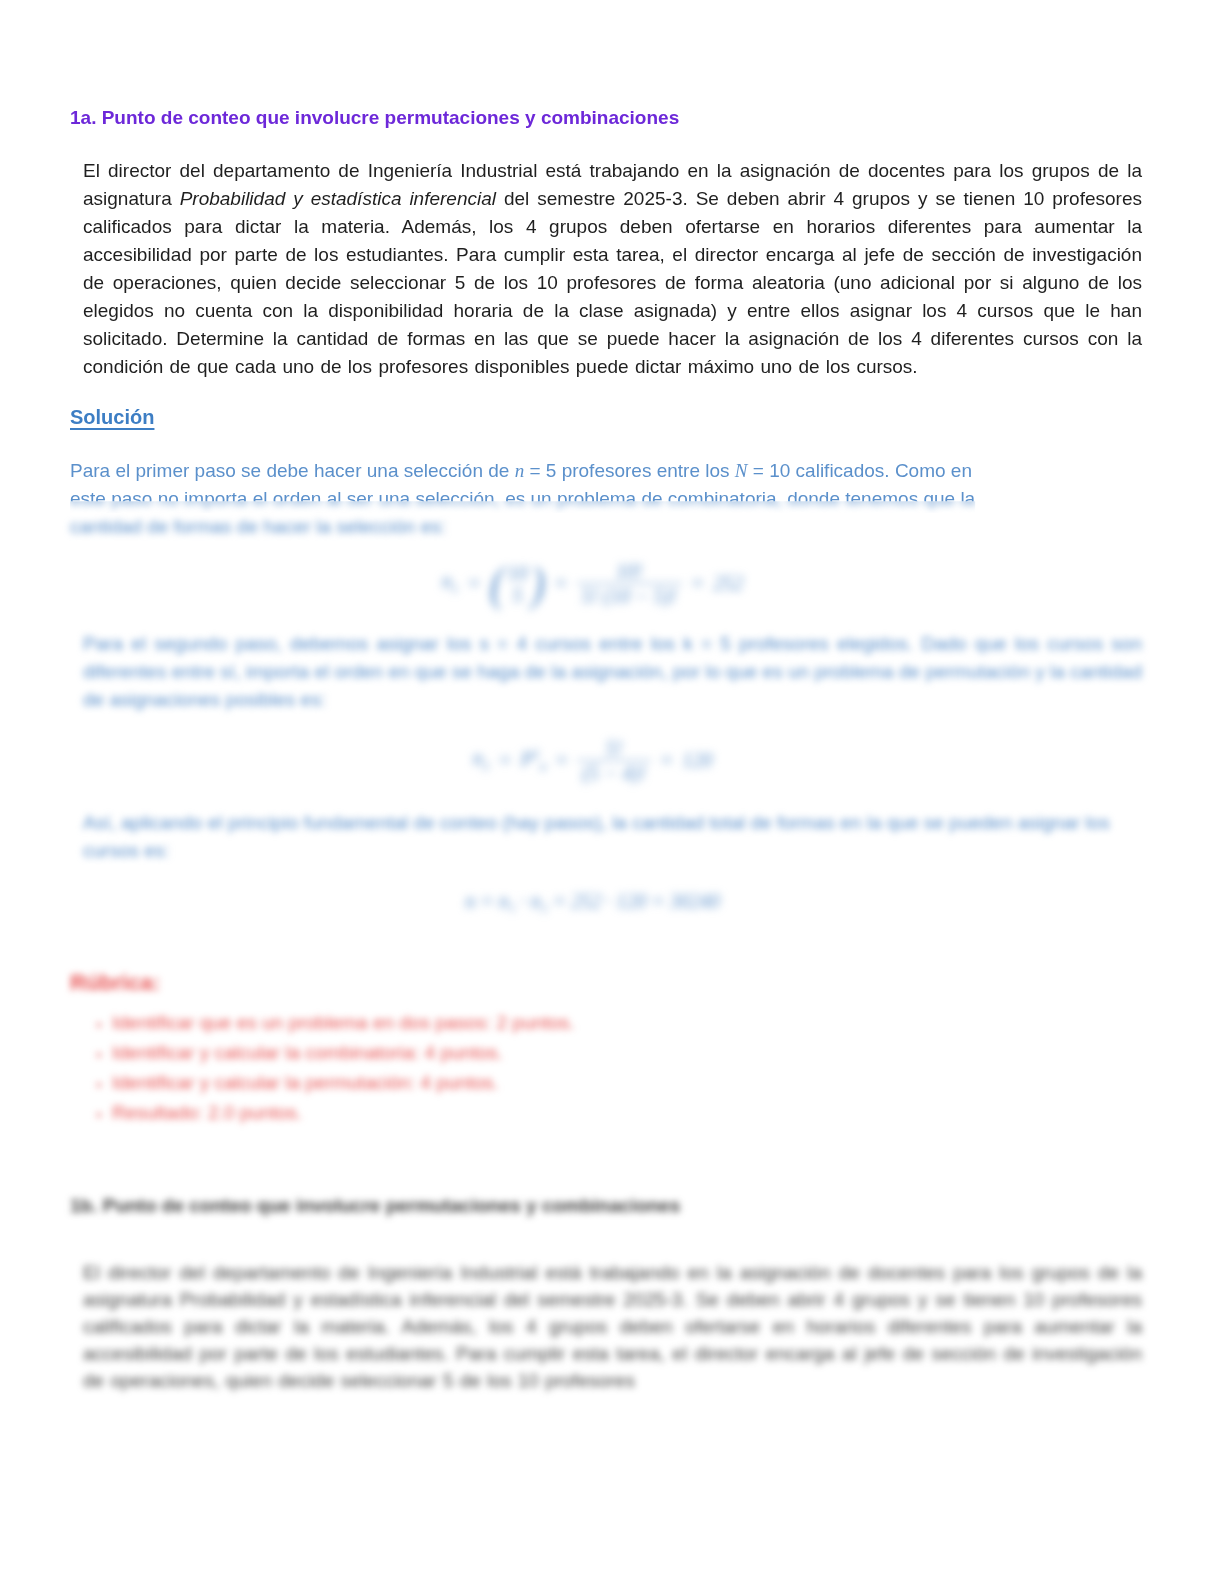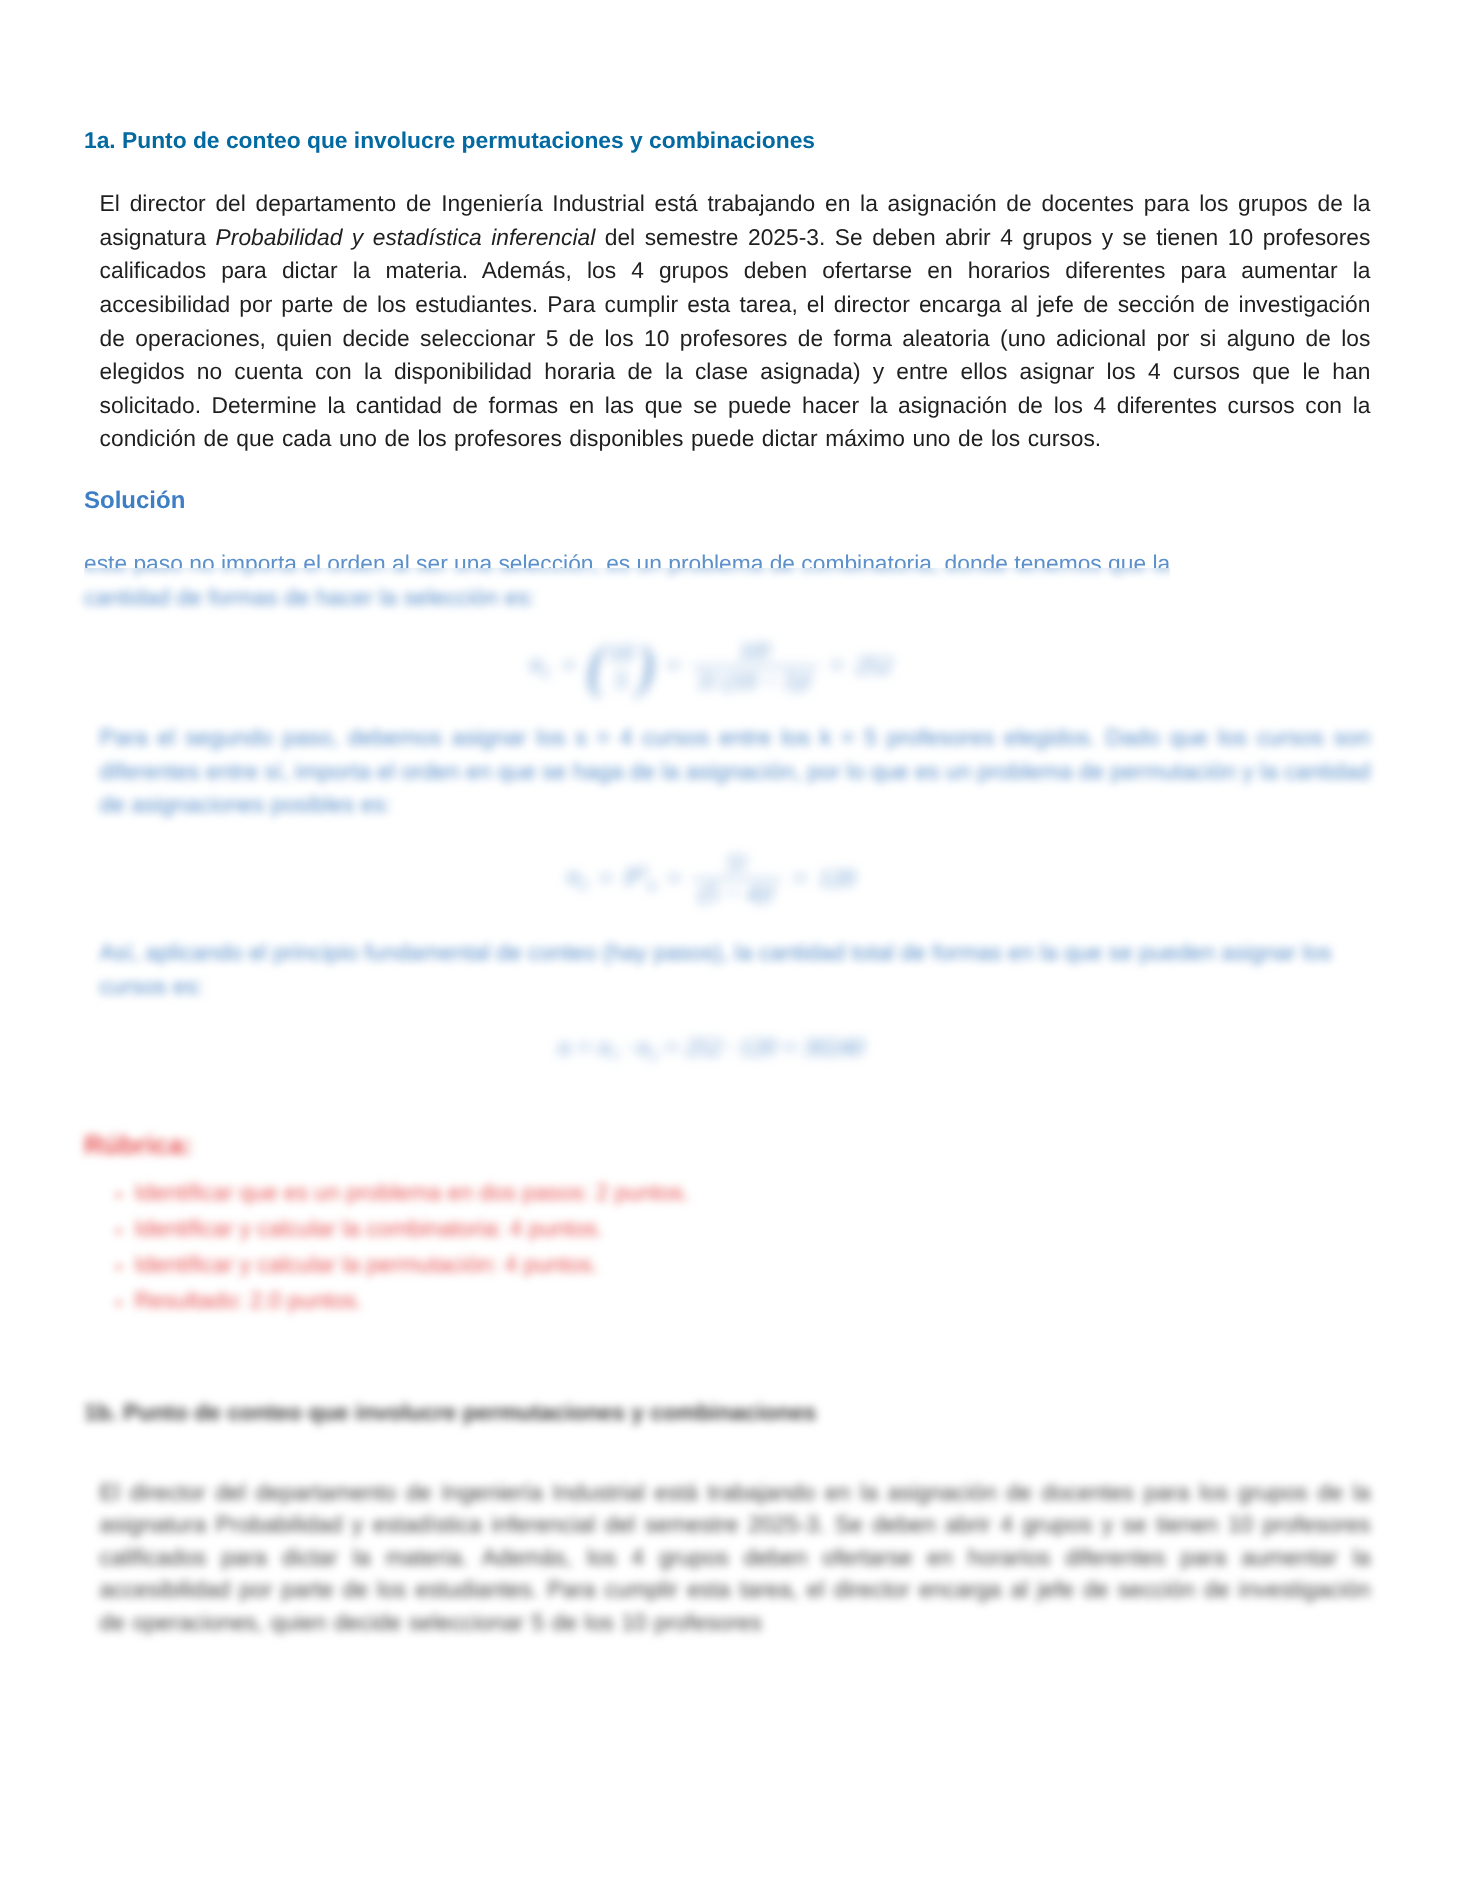--- a/index.html
+++ b/index.html
@@ -5,24 +5,24 @@
   html,body { margin:0; padding:0; background:#ffffff; }
   body {
     width:1224px; height:1584px; overflow:hidden;
     font-family:"Liberation Sans", sans-serif;
     font-size:19px; color:#1f1f1f;
     -webkit-font-smoothing:antialiased;
   }
   .page { padding:106px 69px 0 70px; box-sizing:border-box; }
 
   
-  .title { font-size:19px; font-weight:bold; line-height:24px; margin:0 0 27px 0; color:#0369a1; }
+  .title { font-size:19px; font-weight:bold; line-height:24px; margin:0 0 27px 0; color:#6d28d9; }
   .sol-heading {
     color:#3d7ec4; font-weight:bold; font-size:20px; line-height:26px;
-    text-decoration-thickness:2px; text-underline-offset:4px;
+    text-decoration:underline; text-decoration-thickness:2px; text-underline-offset:4px;
     margin:0 0 27px 0;
   }
 
   
   p { margin:13px; }
   .para { line-height:28px; text-align:justify; }
   .problem-para { margin-bottom:23px; word-spacing:1px; }
   .blue { color:#5b90cb; }
   .blue-para { line-height:28px; text-align:left; }
   .blue1 { margin-bottom:22px; }
@@ -71,20 +71,21 @@
 <div class="page">
 
   <h1 class="title">1a. Punto de conteo que involucre permutaciones y combinaciones</h1>
 
   <p class="para problem-para"><span>El director del departamento de Ingeniería Industrial está trabajando en la asignación de docentes para los grupos de la asignatura </span><i>Probabilidad y estadística inferencial</i><span> del semestre 2025-3. Se deben abrir 4 grupos y se tienen 10 profesores calificados para dictar la materia. Además, los 4 grupos deben ofertarse en horarios diferentes para aumentar la accesibilidad por parte de los estudiantes. Para cumplir esta tarea, el director encarga al jefe de sección de investigación de operaciones, quien decide seleccionar 5 de los 10 profesores de forma aleatoria (uno adicional por si alguno de los elegidos no cuenta con la disponibilidad horaria de la clase asignada) y entre ellos asignar los 4 cursos que le han solicitado. Determine la cantidad de formas en las que se puede hacer la asignación de los 4 diferentes cursos con la condición de que cada uno de los profesores disponibles puede dictar máximo uno de los cursos.</span></p>
 
   <h2 class="sol-heading">Solución</h2>
 
 
   <div>
+    <div class="mline blue"><span>Para el primer paso se debe hacer una selección de </span><span class="math">n</span><span> = 5 profesores entre los </span><span class="math">N</span><span> = 10 calificados. Como en</span></div>
     <div class="mline blue halfblur">
       <span class="hb-clear">este paso no importa el orden al ser una selección, es un problema de combinatoria, donde tenemos que la</span>
       <span class="hb-blur" aria-hidden="true">este paso no importa el orden al ser una selección, es un problema de combinatoria, donde tenemos que la</span>
     </div>
     <div class="mline blue blur">cantidad de formas de hacer la selección es:</div>
   </div>
 
   <div class="formula f1 blur-strong">
     <span><span>n</span><sub>1</sub></span>
     <span>=</span>

